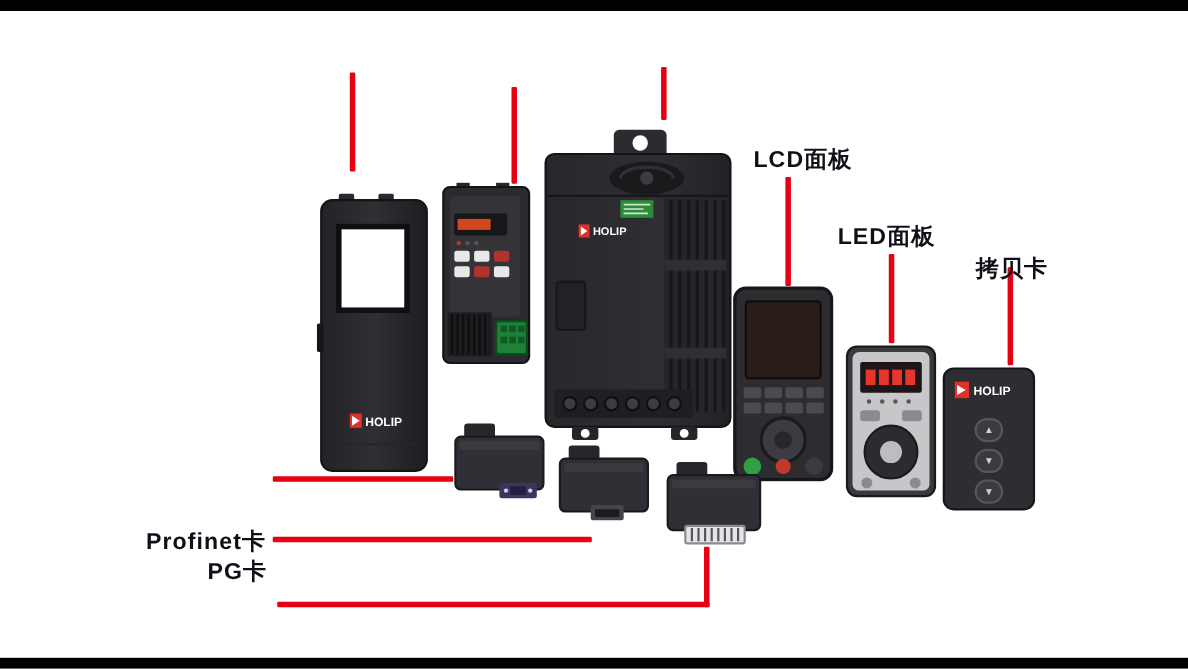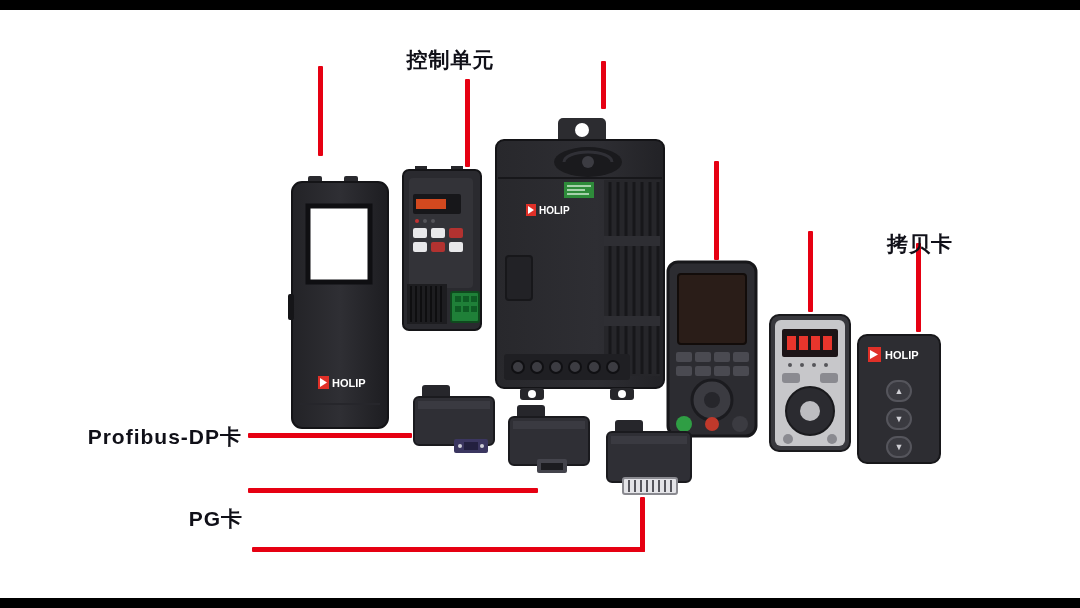--- a/index.html
+++ b/index.html
@@ -295,18 +295,19 @@
   <div class="callout v" id="ln-control-unit"></div>
   <div class="callout v" id="ln-power-unit"></div>
   <div class="callout v" id="ln-lcd"></div>
   <div class="callout v" id="ln-led"></div>
   <div class="callout v" id="ln-copy"></div>
   <div class="callout h" id="ln-profibus"></div>
   <div class="callout h" id="ln-profinet"></div>
   <div class="callout h" id="ln-pg-h"></div>
   <div class="callout v" id="ln-pg-v"></div>
 
-  <div class="label" id="lab-control-unit">控制单元</div>
+  <div class="label" id="lab-lcd-panel">LCD面板</div>
+  <div class="label" id="lab-led-panel">LED面板</div>
   <div class="label" id="lab-copy-card">拷贝卡</div>
-  <div class="label align-right" id="lab-profibus">Profibus-DP卡</div>
+  <div class="label align-right" id="lab-profinet">Profinet卡</div>
   <div class="label align-right" id="lab-pg">PG卡</div>
 
 </div>
 
 </body></html>

